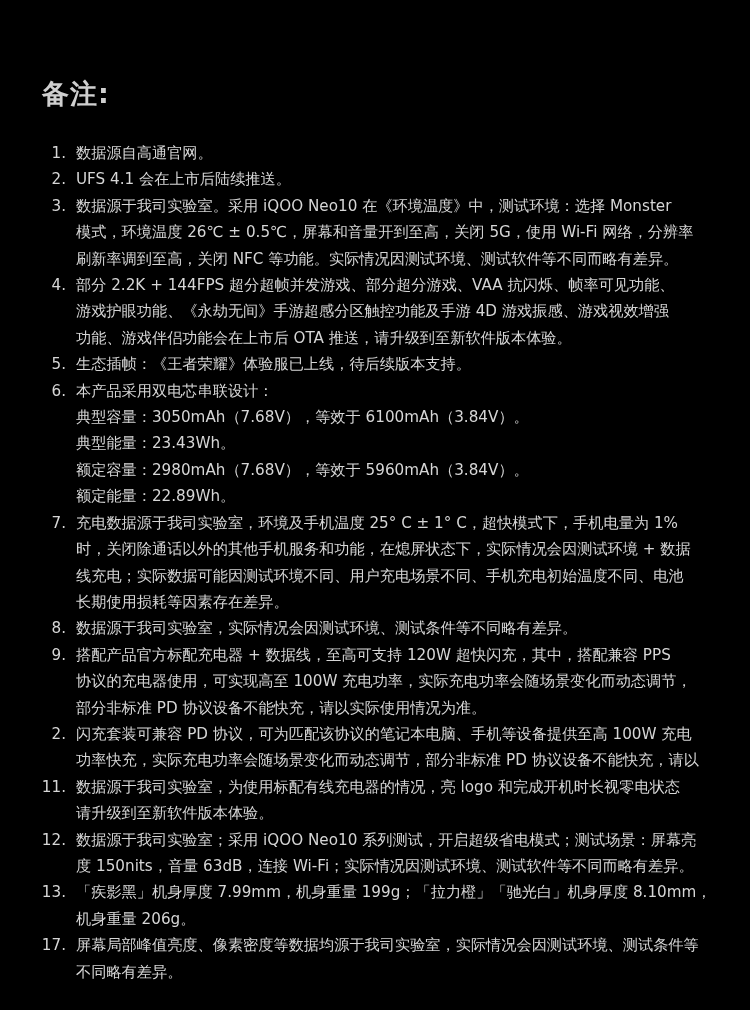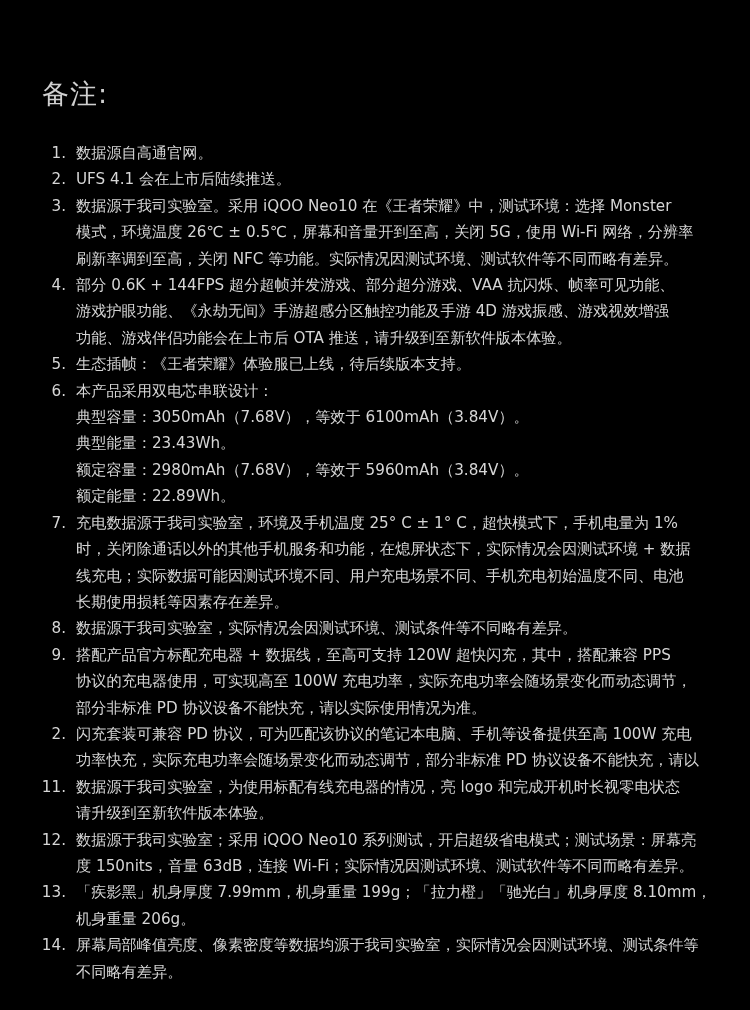--- a/index.html
+++ b/index.html
@@ -3,21 +3,21 @@
 <meta charset="utf-8">
 <style>
   html, body { margin: 0; padding: 0; background: #000; }
   body {
     width: 750px; height: 1010px; overflow: hidden; position: relative;
     font-family: "DejaVu Sans", "Liberation Sans", sans-serif;
     color: #d6d6d6;
   }
   .title {
     position: absolute; left: 42px; top: 76px;
-    font-size: 27px; font-weight: normal; color: #cfcfcf; letter-spacing: 1px;
+    font-size: 27px; font-weight: bold; color: #cfcfcf; letter-spacing: 1px;
   }
   .notes {
     position: absolute; left: 0; top: 140px; width: 750px;
     list-style: none; margin: 0; padding: 0;
     font-size: 15.2px; line-height: 26.4px;
   }
   .note { position: relative; padding-left: 68px; padding-right: 28px; }
   .num {
     position: absolute; right: calc(100% - 66px); top: 0;
     white-space: nowrap; text-align: right;
@@ -33,27 +33,27 @@
     <li class="note">
       <span class="num">1.</span>
       <span class="line">数据源自高通官网。</span>
     </li>
     <li class="note">
       <span class="num">2.</span>
       <span class="line">UFS 4.1 会在上市后陆续推送。</span>
     </li>
     <li class="note">
       <span class="num">3.</span>
-      <span class="line">数据源于我司实验室。采用 iQOO Neo10 在《王者荣耀》中，测试环境：选择 Monster</span>
+      <span class="line">数据源于我司实验室。采用 iQOO Neo10 在《环境温度》中，测试环境：选择 Monster</span>
       <span class="line">模式，环境温度 26℃ ± 0.5℃，屏幕和音量开到至高，关闭 5G，使用 Wi-Fi 网络，分辨率</span>
       <span class="line">刷新率调到至高，关闭 NFC 等功能。实际情况因测试环境、测试软件等不同而略有差异。</span>
     </li>
     <li class="note">
       <span class="num">4.</span>
-      <span class="line">部分 0.6K + 144FPS 超分超帧并发游戏、部分超分游戏、VAA 抗闪烁、帧率可见功能、</span>
+      <span class="line">部分 2.2K + 144FPS 超分超帧并发游戏、部分超分游戏、VAA 抗闪烁、帧率可见功能、</span>
       <span class="line">游戏护眼功能、《永劫无间》手游超感分区触控功能及手游 4D 游戏振感、游戏视效增强</span>
       <span class="line">功能、游戏伴侣功能会在上市后 OTA 推送，请升级到至新软件版本体验。</span>
     </li>
     <li class="note">
       <span class="num">5.</span>
       <span class="line">生态插帧：《王者荣耀》体验服已上线，待后续版本支持。</span>
     </li>
     <li class="note">
       <span class="num">6.</span>
       <span class="line">本产品采用双电芯串联设计：</span>
@@ -93,17 +93,17 @@
       <span class="num">12.</span>
       <span class="line">数据源于我司实验室；采用 iQOO Neo10 系列测试，开启超级省电模式；测试场景：屏幕亮</span>
       <span class="line">度 150nits，音量 63dB，连接 Wi-Fi；实际情况因测试环境、测试软件等不同而略有差异。</span>
     </li>
     <li class="note">
       <span class="num">13.</span>
       <span class="line">「疾影黑」机身厚度 7.99mm，机身重量 199g；「拉力橙」「驰光白」机身厚度 8.10mm，</span>
       <span class="line">机身重量 206g。</span>
     </li>
     <li class="note">
-      <span class="num">14.</span>
+      <span class="num">17.</span>
       <span class="line">屏幕局部峰值亮度、像素密度等数据均源于我司实验室，实际情况会因测试环境、测试条件等</span>
       <span class="line">不同略有差异。</span>
     </li>
   </ol>
 
 </body></html>

